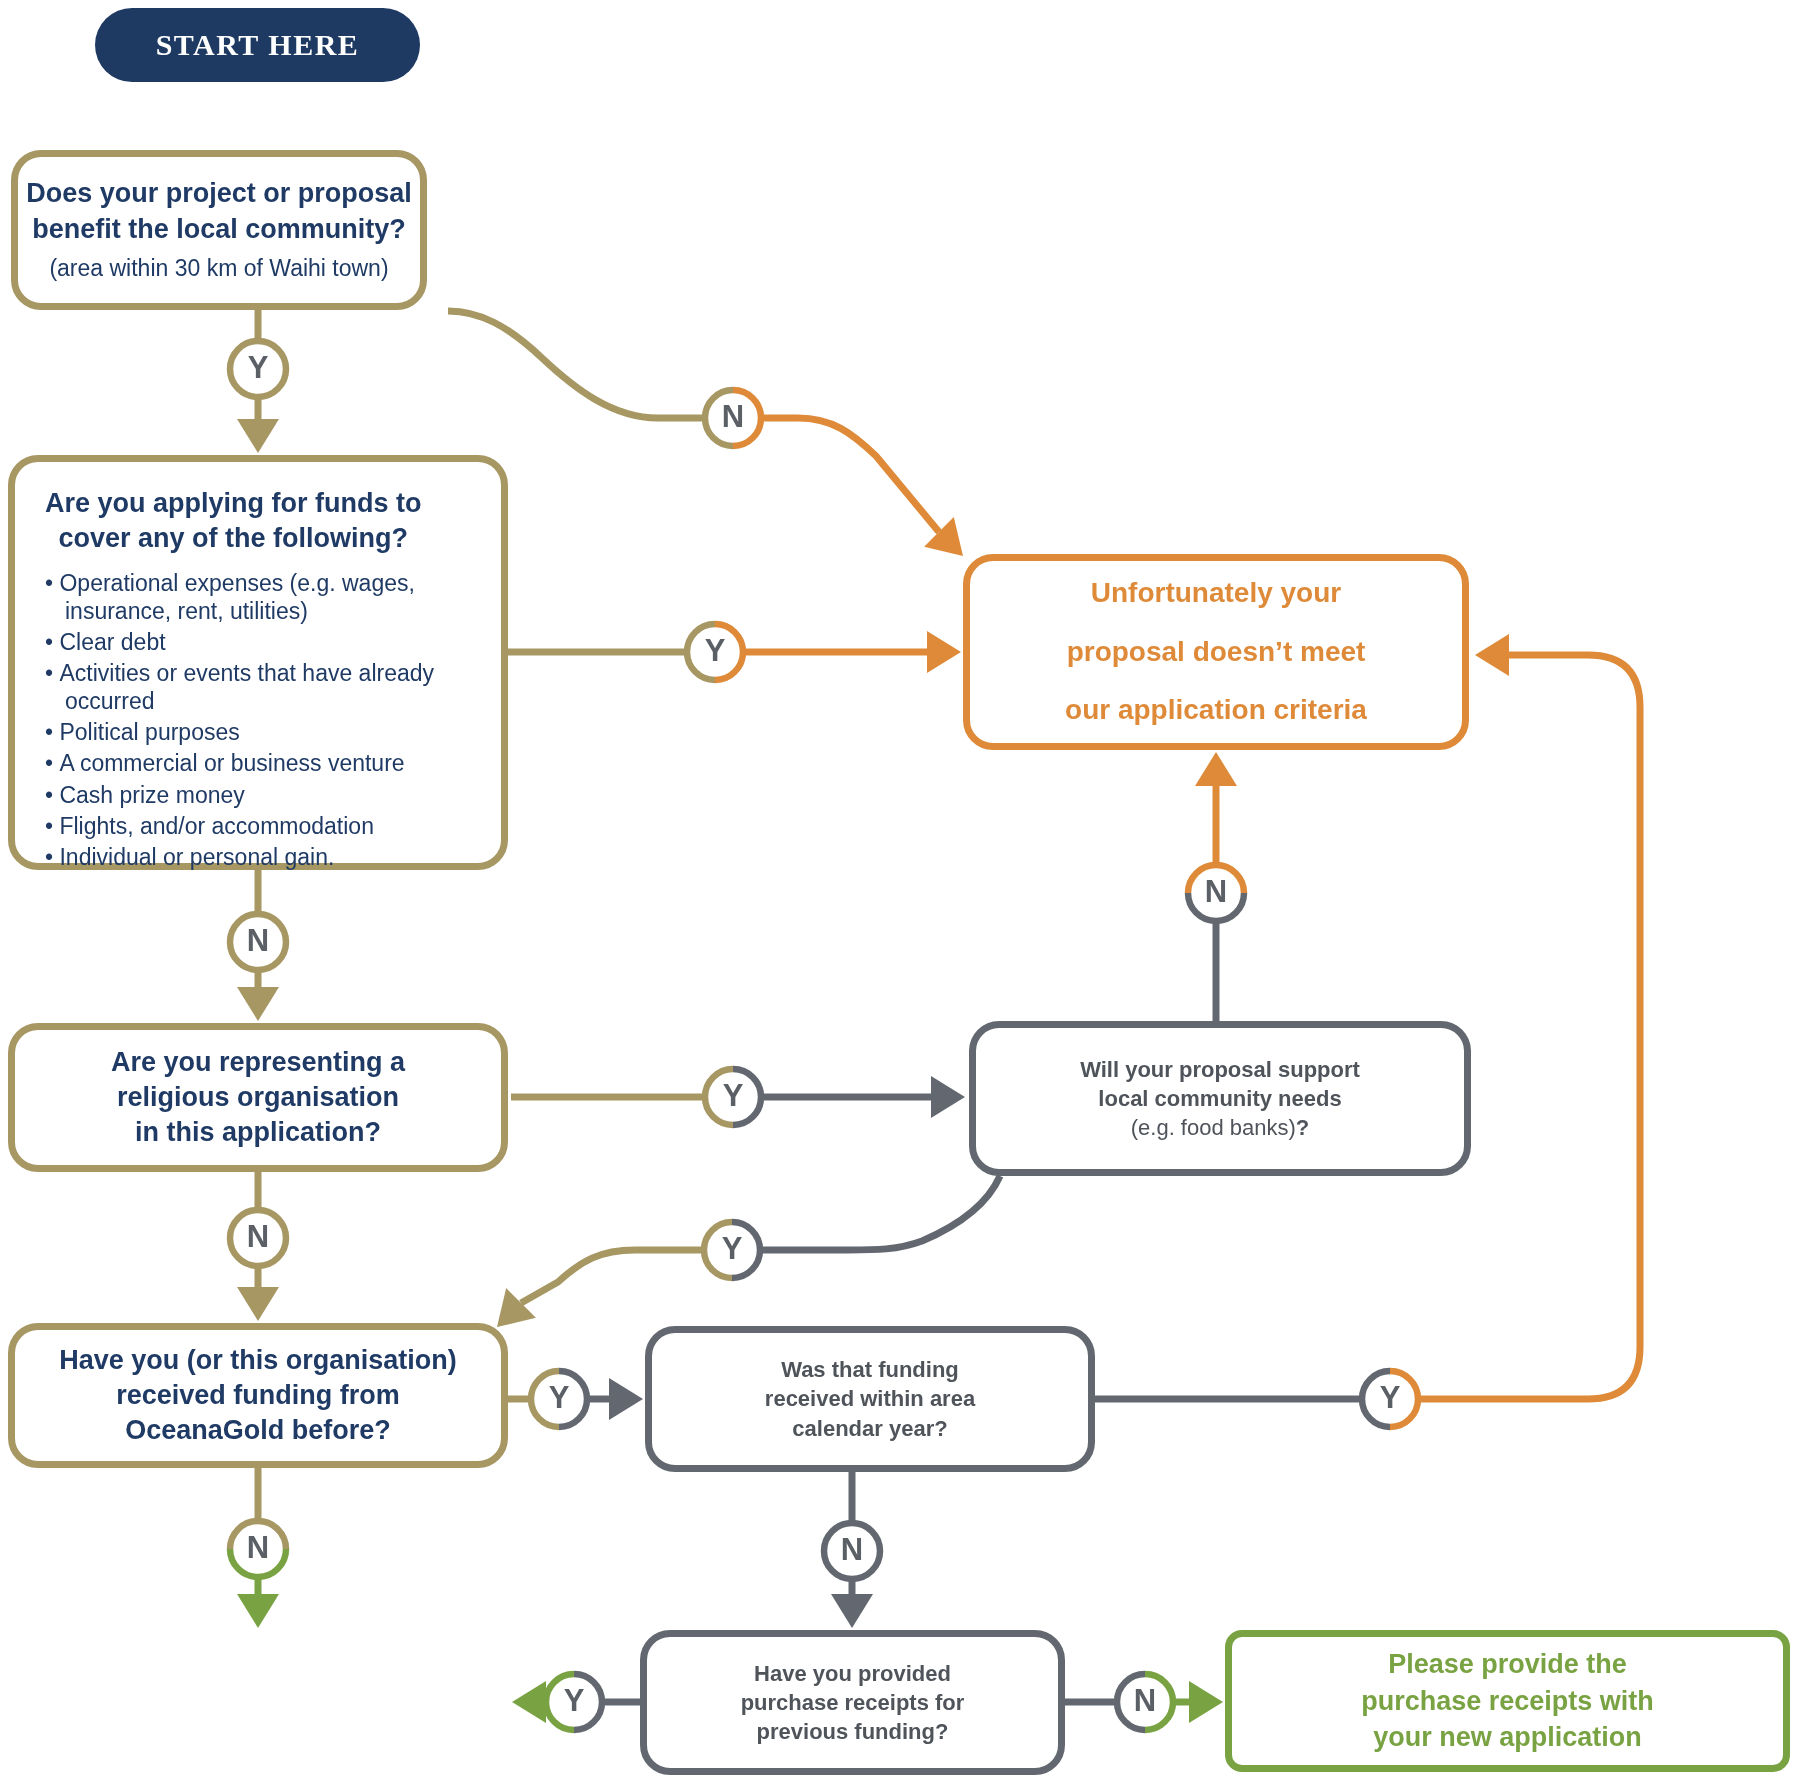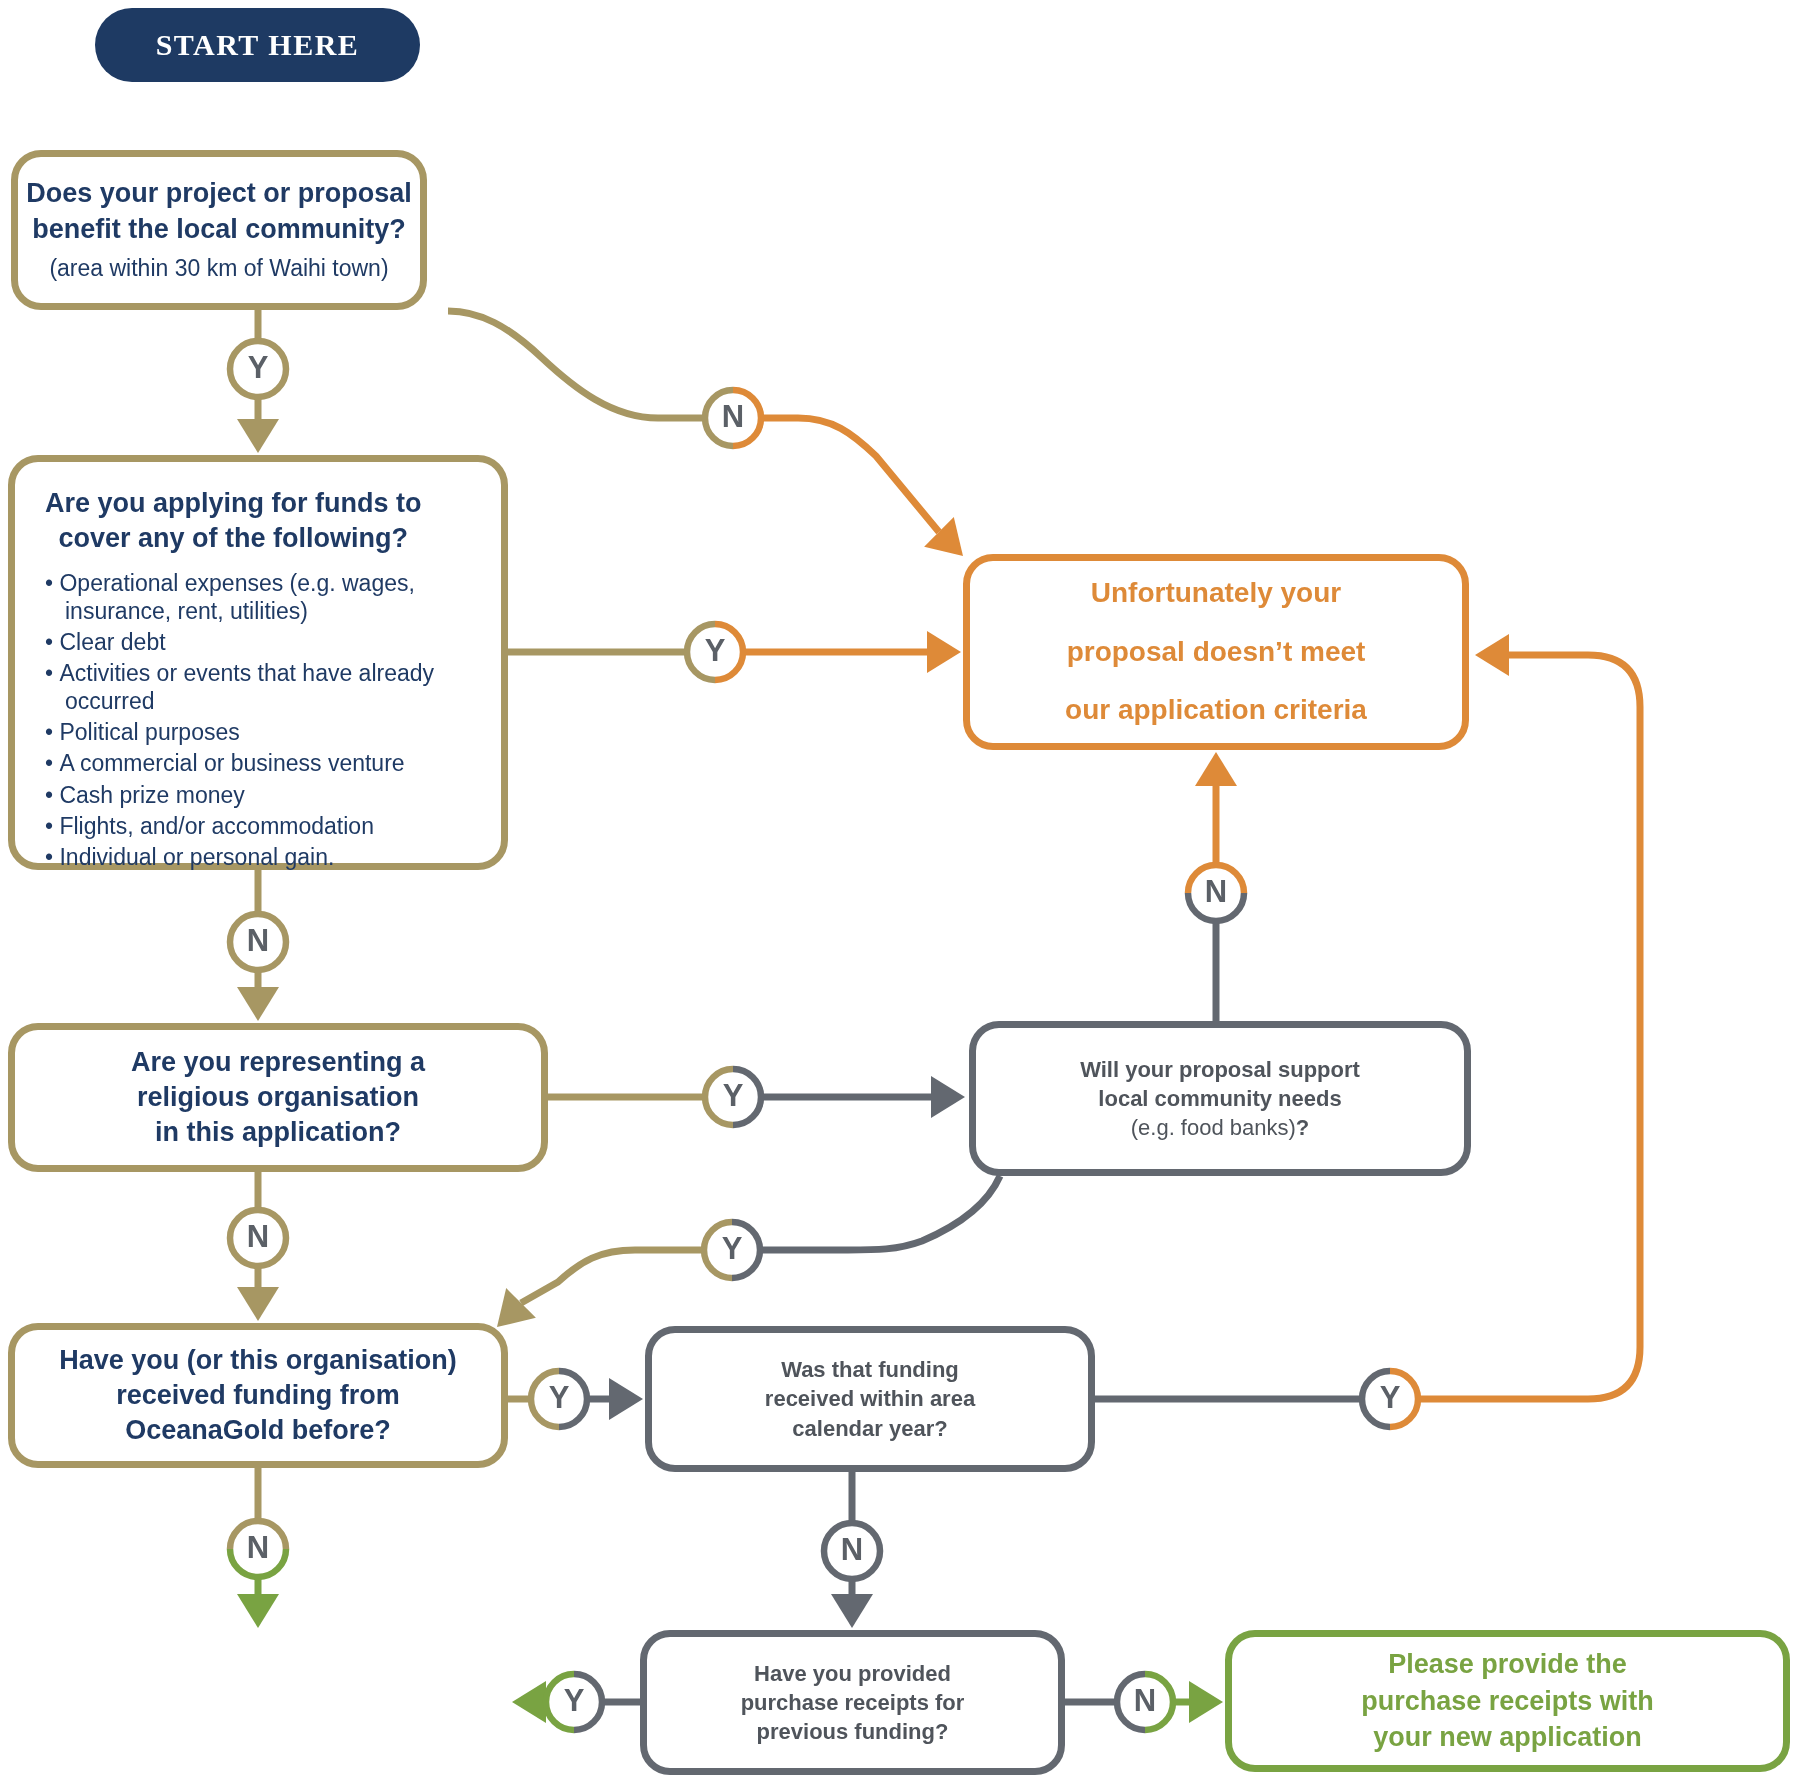--- a/index.html
+++ b/index.html
@@ -218,21 +218,21 @@
       <li>Clear debt</li>
       <li>Activities or events that have already occurred</li>
       <li>Political purposes</li>
       <li>A commercial or business venture</li>
       <li>Cash prize money</li>
       <li>Flights, and/or accommodation</li>
       <li>Individual or personal gain.</li>
     </ul>
   </div>
 
-  <div class="box b-tan" style="left:8px;top:1023px;width:540px;height:149px;">
+  <div class="box b-tan" style="left:8px;top:1023px;width:500px;height:149px;">
     <div class="ln navy-b">Are you representing a</div>
     <div class="ln navy-b">religious organisation</div>
     <div class="ln navy-b">in this application?</div>
   </div>
 
   <div class="box b-tan" style="left:8px;top:1323px;width:500px;height:145px;">
     <div class="ln navy-b">Have you (or this organisation)</div>
     <div class="ln navy-b">received funding from</div>
     <div class="ln navy-b">OceanaGold before?</div>
   </div>
@@ -257,21 +257,21 @@
     <div class="ln gray-t">calendar year?</div>
   </div>
 
   <div class="box b-gray" style="left:640px;top:1630px;width:425px;height:145px;">
     <div class="ln gray-t">Have you provided</div>
     <div class="ln gray-t">purchase receipts for</div>
     <div class="ln gray-t">previous funding?</div>
   </div>
 
 
-  <div class="box b-green" style="left:1225px;top:1630px;width:565px;height:142px;">
+  <div class="box b-green" style="left:1225px;top:1630px;width:565px;height:142px;border-radius:17px;">
     <div class="ln green-t">Please provide the</div>
     <div class="ln green-t">purchase receipts with</div>
     <div class="ln green-t">your new application</div>
   </div>
 
   <div class="cl" style="left:258px;top:369px;">Y</div>
   <div class="cl" style="left:733px;top:418px;">N</div>
   <div class="cl" style="left:715px;top:652px;">Y</div>
   <div class="cl" style="left:258px;top:942px;">N</div>
   <div class="cl" style="left:733px;top:1097px;">Y</div>

